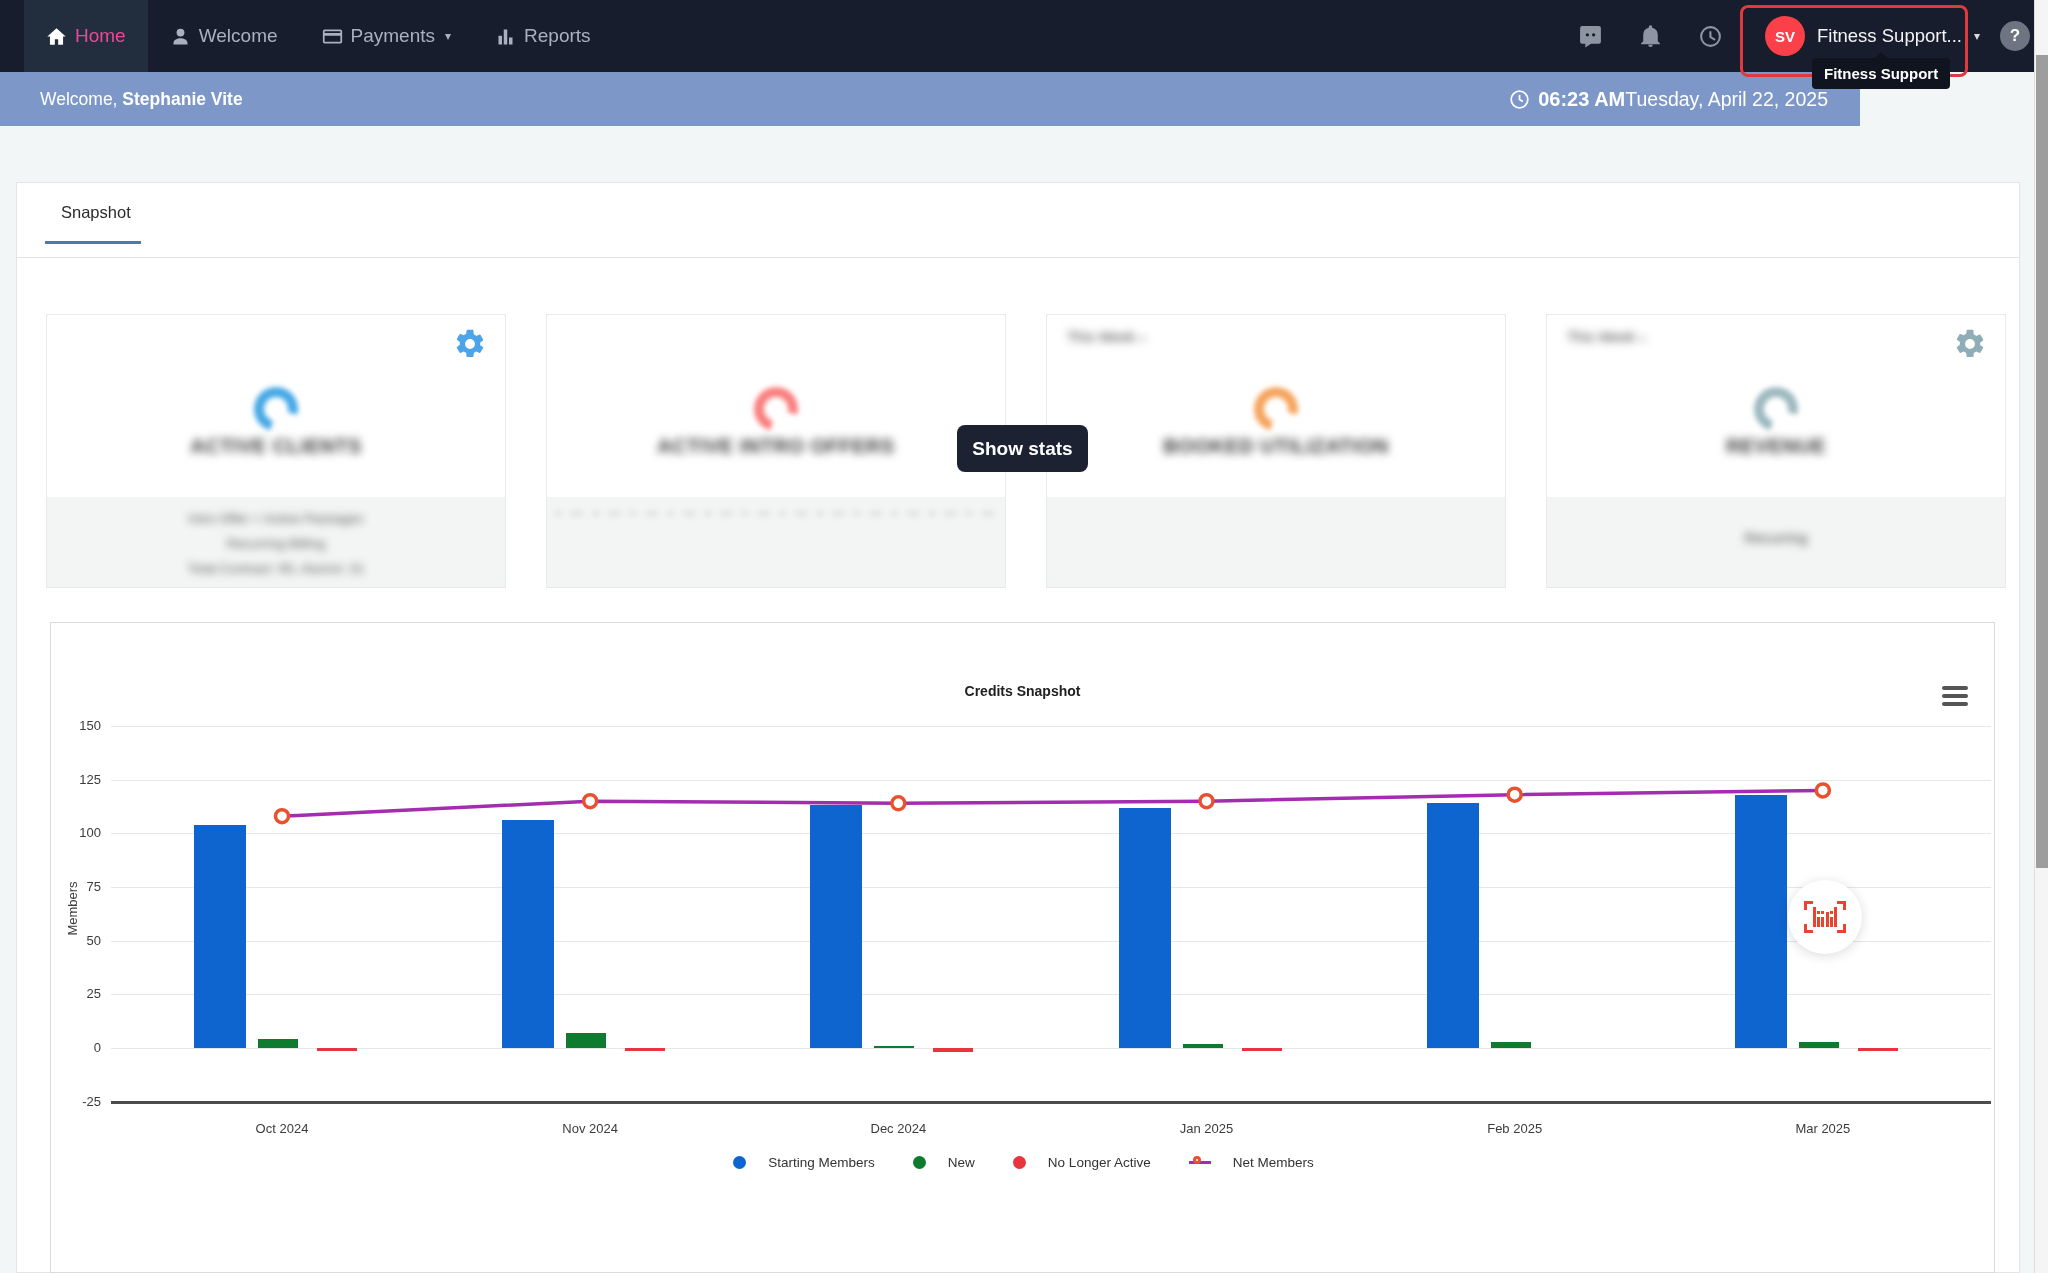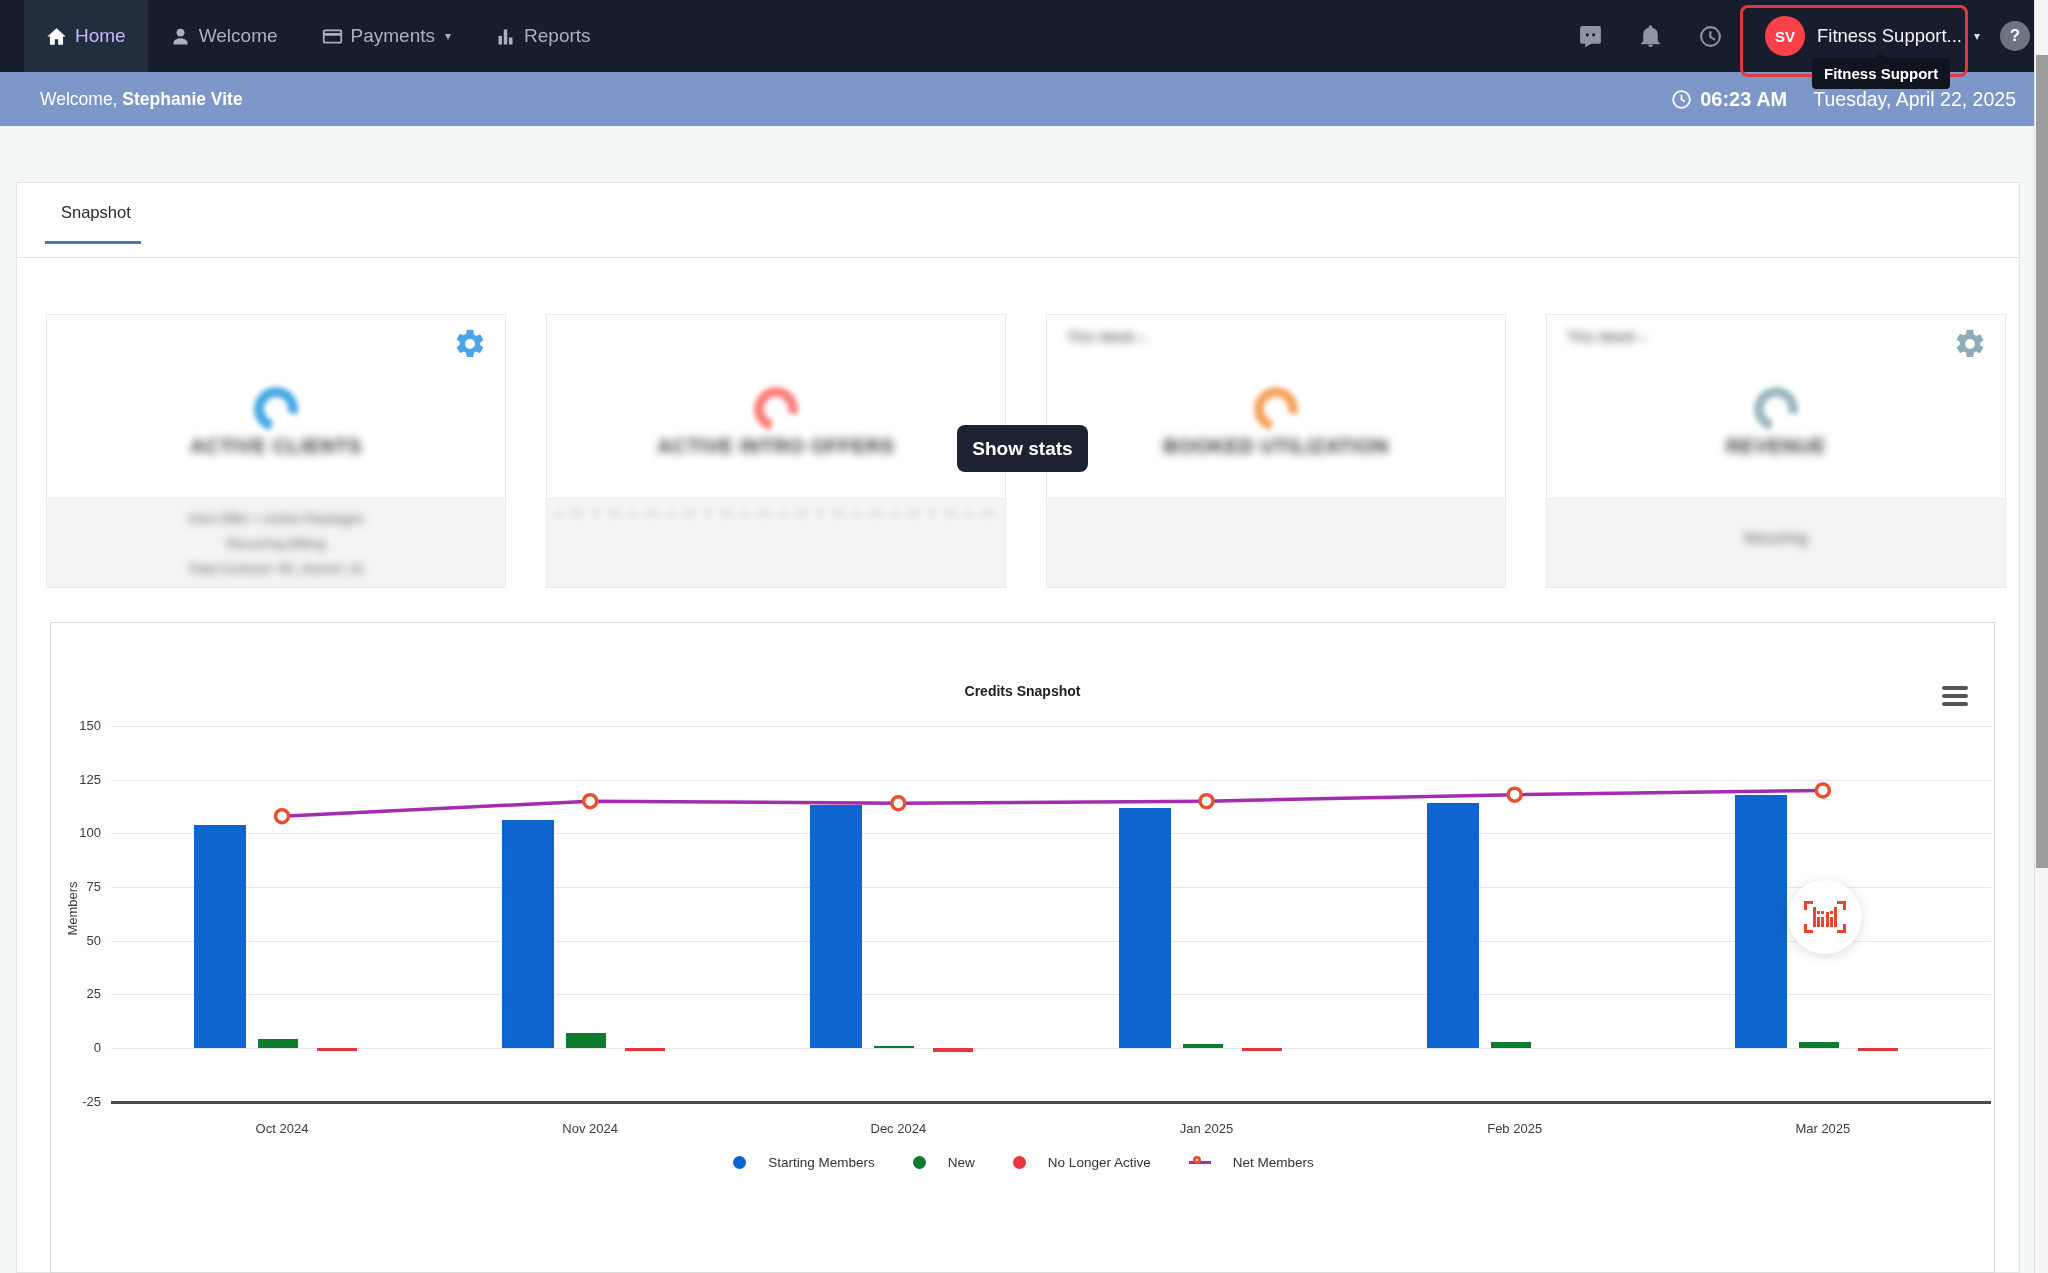--- a/index.html
+++ b/index.html
@@ -18,24 +18,24 @@
   .user-menu { display:flex; align-items:center; gap:12px; padding:0 10px; margin-left:14px; cursor:pointer; }
   .avatar { width:40px; height:40px; border-radius:50%; background:#fb4049; color:#fff; font-size:15px; font-weight:bold; display:flex; align-items:center; justify-content:center; }
   .user-name { color:#f2f4f7; font-size:18.5px; }
   .user-caret { color:#d6d9df; font-size:12px; }
   .help-btn { width:30px; height:30px; border-radius:50%; background:#6e7582; color:#fff; font-weight:bold; font-size:17px; display:flex; align-items:center; justify-content:center; margin:0 18px 0 10px; cursor:pointer; }
   .highlight-box { position:absolute; left:1740px; top:5px; width:228px; height:72px; border:3px solid #e0393e; border-radius:8px; z-index:60; pointer-events:none; }
   .tooltip { position:absolute; left:1812px; top:58px; background:#10141f; color:#fff; font-size:15px; font-weight:bold; padding:7px 12px; border-radius:4px; z-index:70; }
   .tooltip .arrow { position:absolute; top:-4px; left:50%; width:9px; height:9px; background:#10141f; transform:translateX(-50%) rotate(45deg); }
 
   
-  .welcome-bar { position:absolute; left:0; top:72px; width:2048px; height:54px; background:#7d97c8; color:#fff; display:flex; align-items:center; z-index:10; }
+  .welcome-bar { position:absolute; left:0; top:72px; width:1860px; height:54px; background:#7d97c8; color:#fff; display:flex; align-items:center; z-index:10; }
   .welcome-left { margin-left:40px; font-size:17.5px; }
   .welcome-left b { font-weight:bold; }
-  .welcome-right { margin-left:auto; display:flex; align-items:center; margin-right:32px; gap:26px; }
+  .welcome-right { margin-left:auto; display:flex; align-items:center; margin-right:32px; }
   .time-wrap { display:flex; align-items:center; gap:8px; font-size:20px; font-weight:bold; }
   .time-wrap svg { width:21px; height:21px; stroke:#fff; fill:none; stroke-width:2; }
   .date-text { font-size:19.5px; font-weight:500; }
 
   
   .panel { position:absolute; left:16px; top:182px; width:2004px; height:1091px; background:#fff; border:1px solid #e2e5e5; }
   .tab-row { position:relative; height:75px; border-bottom:1px solid #e3e3e3; }
   .tab { position:absolute; left:44px; top:20px; font-size:16.5px; color:#2b2b2b; cursor:pointer; }
   .tab-underline { position:absolute; left:28px; top:58px; width:96px; height:3px; background:#4a79b8; }
 
@@ -95,21 +95,21 @@
 </style>
 </head>
 <body>
 
 <div class="navbar">
   <div class="nav-items">
     <div class="nav-item active">
       <svg viewBox="0 0 24 24">
           <path d="M12 2.5 1.5 12h3v9.5h5.6v-6.3h3.8v6.3h5.6V12h3z"></path>
         </svg>
-      <span style="color:#c4b5fd;font-weight:500;">Home</span>
+      <span style="color:#ec4899;font-weight:500;">Home</span>
     </div>
     <div class="nav-item">
       <svg viewBox="0 0 24 24">
           <path d="M12 12a4.5 4.5 0 1 0-4.5-4.5A4.5 4.5 0 0 0 12 12zm0 2c-3.6 0-8 1.8-8 5.4V21h16v-1.6c0-3.6-4.4-5.4-8-5.4z"></path>
         </svg>
       <span>Welcome</span>
     </div>
     <div class="nav-item">
       <svg viewBox="0 0 24 24">
           <path d="M21 4H3a2 2 0 0 0-2 2v12a2 2 0 0 0 2 2h18a2 2 0 0 0 2-2V6a2 2 0 0 0-2-2zm0 4H3V6h18zm0 10H3v-7h18z"></path>

